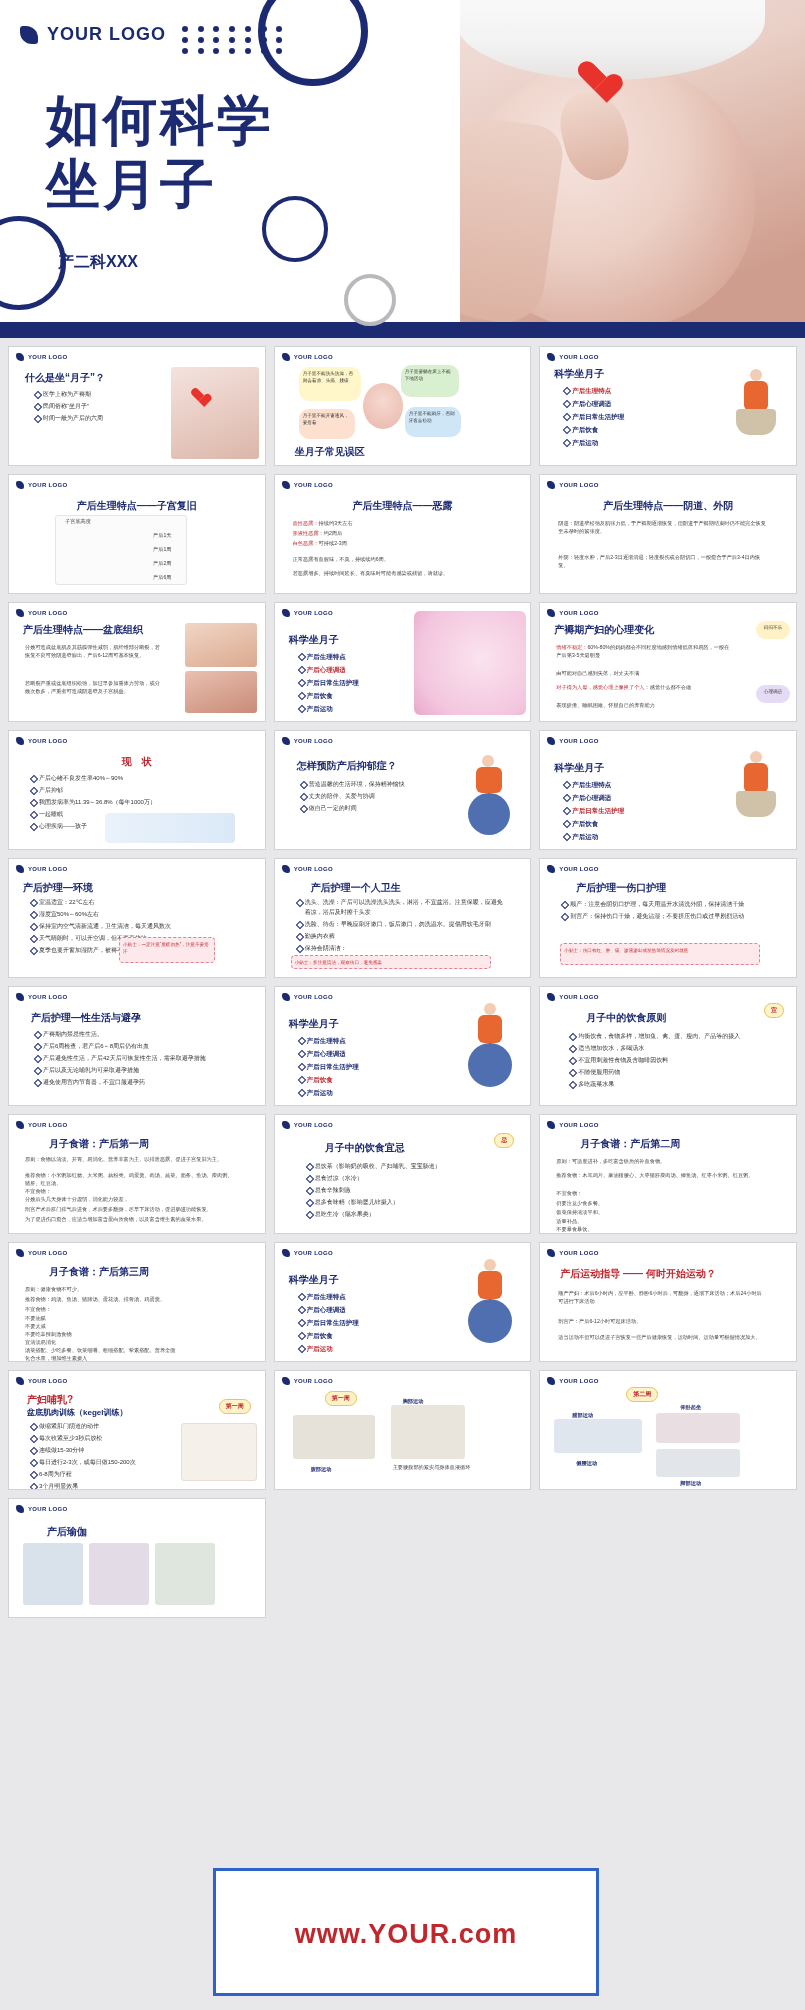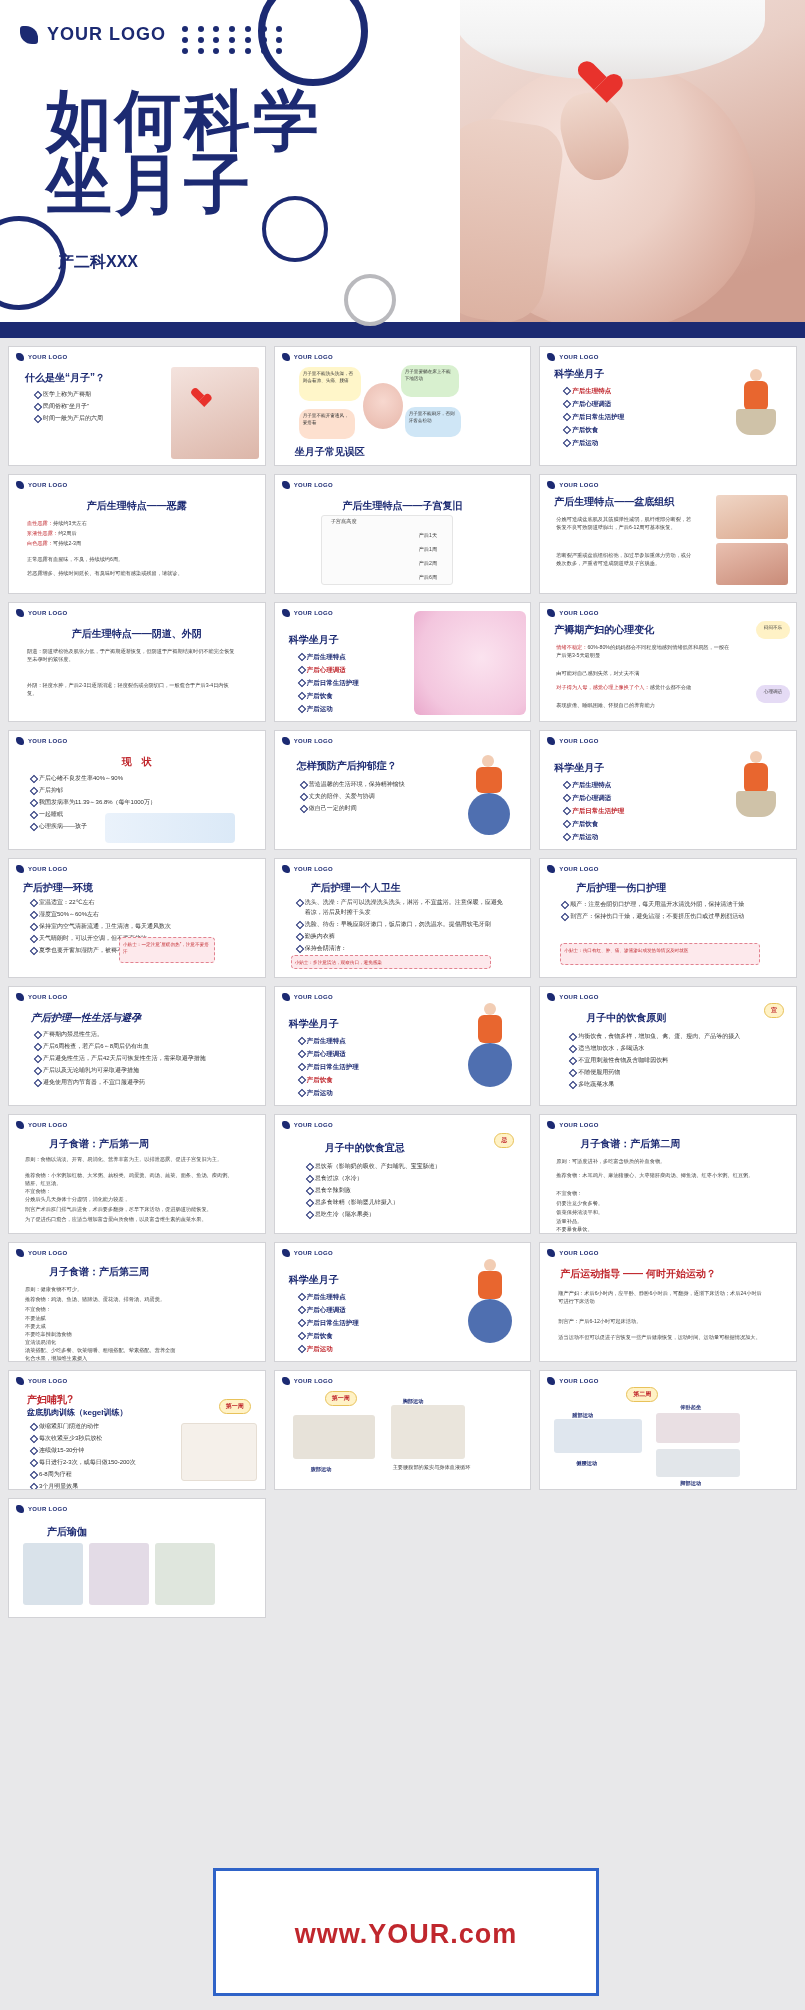--- a/index.html
+++ b/index.html
@@ -25,21 +25,21 @@
   .heart:before{left:17px;transform:rotate(-45deg);transform-origin:0 100%;}
   .heart:after{left:17px;transform:rotate(45deg);transform-origin:0 100%;}
   .cover-bar{position:absolute;left:0;bottom:0;width:805px;height:16px;background:#1c2a72;z-index:5;}
 
   .logo-row{position:absolute;left:20px;top:24px;display:flex;align-items:center;gap:9px;z-index:6;}
   .logo-mark{width:18px;height:18px;background:#1c2a72;border-radius:3px 12px 3px 12px;}
   .logo-text{font-size:18px;font-weight:bold;color:#1c2a72;letter-spacing:1px;}
   .dotgrid{position:absolute;left:182px;top:26px;width:105px;z-index:6;display:grid;
     grid-template-columns:repeat(7,1fr);gap:5px;}
   .dotgrid i{width:6px;height:6px;background:#1c2a72;border-radius:50%;display:block;}
-  .cover-title{position:absolute;left:46px;top:88px;z-index:6;font-size:66px;line-height:64px;
+  .cover-title{position:absolute;left:46px;top:88px;z-index:6;font-size:54px;line-height:64px;
     font-weight:bold;color:#1c2a72;letter-spacing:3px;}
   .cover-sub{position:absolute;left:58px;top:252px;z-index:6;font-size:16px;font-weight:bold;color:#1c2a72;}
   .ring{position:absolute;border-radius:50%;z-index:2;}
   .ring-a{left:258px;top:-24px;width:96px;height:96px;border:7px solid #1c2a72;z-index:4;}
   .ring-b{left:262px;top:196px;width:58px;height:58px;border:4px solid #1c2a72;z-index:6;}
   .ring-c{left:-28px;top:216px;width:84px;height:84px;border:5px solid #1c2a72;z-index:6;}
   .ring-d{left:344px;top:274px;width:44px;height:44px;border:4px solid #b9b9bd;z-index:6;}
 
   
   .grid{padding:8px 8px 10px 8px;display:grid;grid-template-columns:repeat(3,1fr);gap:8px;}
@@ -180,62 +180,62 @@
         <div class="p-body" style="left:16px;top:16px;width:24px;height:30px;background:#e8662f;"></div>
         <div class="p-body" style="left:8px;top:44px;width:40px;height:26px;background:#cfc2a8;border-radius:4px 4px 14px 14px;"></div>
       </div>
     </div>
 
     <div class="slide">
       <div class="s-logo">
           <span class="m"></span>
           <span class="t">YOUR LOGO</span>
         </div>
-      <div class="s-title c">产后生理特点——恶露</div>
-      <div class="note" style="left:18px;top:44px;"><span class="red">血性恶露：</span><span>持续约3天左右</span></div>
-      <div class="note" style="left:18px;top:54px;"><span class="red">浆液性恶露：</span><span>约2周后</span></div>
-      <div class="note" style="left:18px;top:64px;"><span class="red">白色恶露：</span><span>可持续2-3周</span></div>
-      <div class="note" style="left:18px;top:80px;width:210px;">正常恶露有血腥味，不臭，持续续约6周。</div>
-      <div class="note" style="left:18px;top:94px;width:210px;">若恶露增多、持续时间延长、有臭味时可能有感染或残留，请就诊。</div>
-    </div>
-
-    <div class="slide">
-      <div class="s-logo">
-          <span class="m"></span>
-          <span class="t">YOUR LOGO</span>
-        </div>
       <div class="s-title c">产后生理特点——子宫复旧</div>
       <div class="ph" style="left:46px;top:40px;width:130px;height:68px;background:#fbfbfb;border:1px solid #e5e5e5;"></div>
       <div class="note" style="left:56px;top:42px;">子宫底高度</div>
       <div class="note" style="left:144px;top:56px;">产后1天</div>
       <div class="note" style="left:144px;top:70px;">产后1周</div>
       <div class="note" style="left:144px;top:84px;">产后2周</div>
       <div class="note" style="left:144px;top:98px;">产后6周</div>
     </div>
 
     <div class="slide">
       <div class="s-logo">
           <span class="m"></span>
           <span class="t">YOUR LOGO</span>
         </div>
+      <div class="s-title c">产后生理特点——恶露</div>
+      <div class="note" style="left:18px;top:44px;"><span class="red">血性恶露：</span><span>持续约3天左右</span></div>
+      <div class="note" style="left:18px;top:54px;"><span class="red">浆液性恶露：</span><span>约2周后</span></div>
+      <div class="note" style="left:18px;top:64px;"><span class="red">白色恶露：</span><span>可持续2-3周</span></div>
+      <div class="note" style="left:18px;top:80px;width:210px;">正常恶露有血腥味，不臭，持续续约6周。</div>
+      <div class="note" style="left:18px;top:94px;width:210px;">若恶露增多、持续时间延长、有臭味时可能有感染或残留，请就诊。</div>
+    </div>
+
+    <div class="slide">
+      <div class="s-logo">
+          <span class="m"></span>
+          <span class="t">YOUR LOGO</span>
+        </div>
+      <div class="s-title c">产后生理特点——阴道、外阴</div>
+      <div class="note" style="left:18px;top:44px;width:212px;">阴道：阴道壁松弛及肌张力低，于产褥期逐渐恢复，但阴道于产褥期结束时仍不能完全恢复至未孕时的紧张度。</div>
+      <div class="note" style="left:18px;top:78px;width:212px;">外阴：轻度水肿，产后2-3日逐渐消退；轻度裂伤或会阴切口，一般愈合于产后3-4日内恢复。</div>
+    </div>
+
+    <div class="slide">
+      <div class="s-logo">
+          <span class="m"></span>
+          <span class="t">YOUR LOGO</span>
+        </div>
       <div class="s-title" style="left:14px;top:20px;">产后生理特点——盆底组织</div>
       <div class="ph" style="right:8px;top:20px;width:72px;height:44px;background:linear-gradient(160deg,#f0d6c6,#dba98f);"></div>
       <div class="ph" style="right:8px;top:68px;width:72px;height:42px;background:linear-gradient(160deg,#e9c0b0,#c98b78);"></div>
       <div class="note" style="left:16px;top:40px;width:140px;">分娩可造成盆底肌及其筋膜弹性减弱，肌纤维部分断裂，若恢复不良可致阴道壁膨出，产后6-12周可基本恢复。</div>
       <div class="note" style="left:16px;top:76px;width:140px;">若断裂严重或盆底组织松弛，加过早参加重体力劳动，或分娩次数多，严重者可造成阴道壁及子宫脱垂。</div>
-    </div>
-
-    <div class="slide">
-      <div class="s-logo">
-          <span class="m"></span>
-          <span class="t">YOUR LOGO</span>
-        </div>
-      <div class="s-title c">产后生理特点——阴道、外阴</div>
-      <div class="note" style="left:18px;top:44px;width:212px;">阴道：阴道壁松弛及肌张力低，于产褥期逐渐恢复，但阴道于产褥期结束时仍不能完全恢复至未孕时的紧张度。</div>
-      <div class="note" style="left:18px;top:78px;width:212px;">外阴：轻度水肿，产后2-3日逐渐消退；轻度裂伤或会阴切口，一般愈合于产后3-4日内恢复。</div>
     </div>
 
     <div class="slide">
       <div class="s-logo">
           <span class="m"></span>
           <span class="t">YOUR LOGO</span>
         </div>
       <div class="s-title" style="left:14px;top:30px;">科学坐月子</div>
       <ul class="bullets agenda" style="top:48px;left:24px;">
         <li>产后生理特点</li>
@@ -358,21 +358,21 @@
         <li>剖宫产：保持伤口干燥，避免沾湿；不要挤压伤口或过早剧烈活动</li>
       </ul>
       <div class="pinkbox" style="left:20px;top:84px;width:200px;height:22px;">小贴士：伤口有红、肿、痛、渗液渗出或发热等情况及时就医</div>
     </div>
 
     <div class="slide">
       <div class="s-logo">
           <span class="m"></span>
           <span class="t">YOUR LOGO</span>
         </div>
-      <div class="s-title" style="left:22px;top:24px;font-style:italic;">产后护理—性生活与避孕</div>
+      <div class="s-title" style="left:22px;top:24px;">产后护理—性生活与避孕</div>
       <ul class="bullets" style="top:42px;left:26px;width:196px;">
         <li>产褥期内禁忌性生活。</li>
         <li>产后6周检查，若产后6～8周后仍有出血</li>
         <li>产后避免性生活，产后42天后可恢复性生活，需采取避孕措施</li>
         <li>产后以及无论哺乳均可采取避孕措施</li>
         <li>避免使用宫内节育器，不宜口服避孕药</li>
       </ul>
     </div>
 
     <div class="slide">

